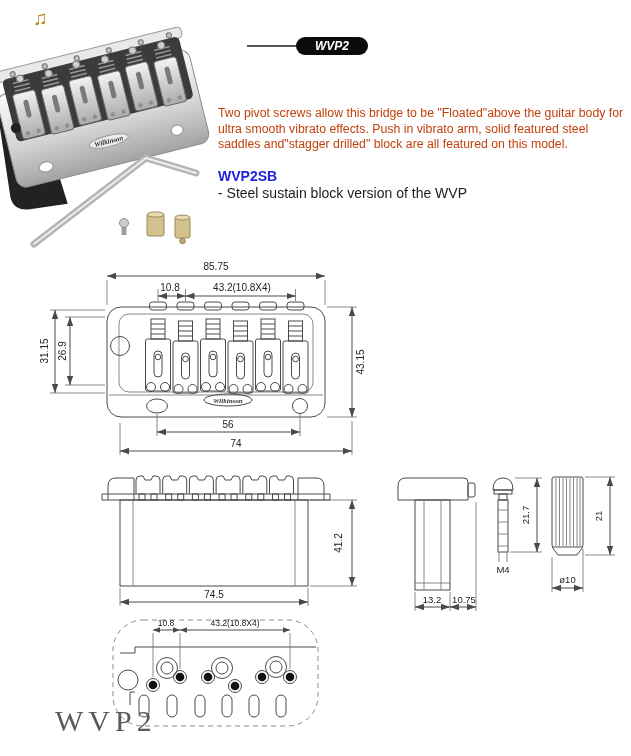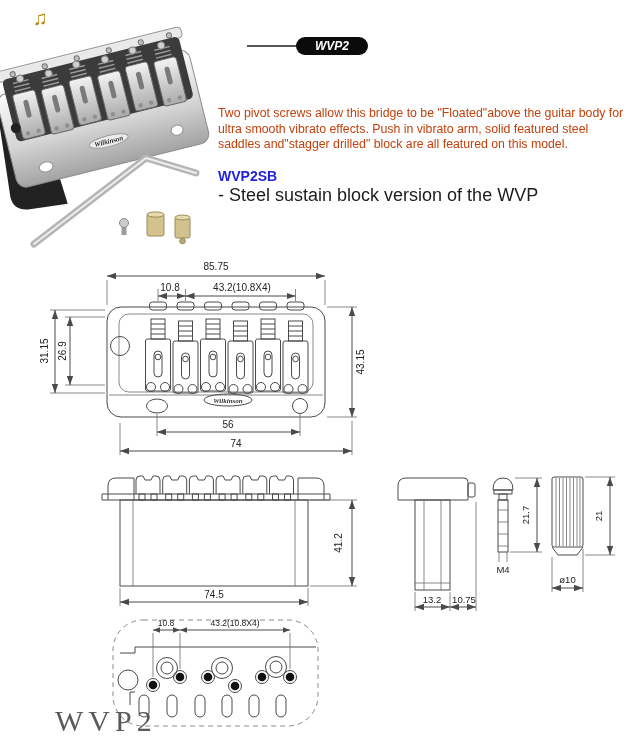--- a/index.html
+++ b/index.html
@@ -6,21 +6,21 @@
   body{font-family:"Liberation Sans",sans-serif;}
   .page{position:relative;width:631px;height:756px;background:#fff;overflow:hidden;}
   .abs{position:absolute;}
   .hdr-icon{left:33px;top:7px;font-size:20px;color:#B8860B;}
   .hdr-title{left:59px;top:6px;font-size:17px;font-weight:bold;color:#9E7500;letter-spacing:.2px;}
   .connector{left:247px;top:45px;width:50px;height:2px;background:#555;}
   .badge{left:296px;top:37px;width:72px;height:18px;background:#0b0b0b;border-radius:10px;
          color:#fff;font-size:12px;font-weight:bold;font-style:italic;text-align:center;line-height:18px;}
   .desc{left:218px;top:80px;width:412px;font-size:12.3px;line-height:15.5px;color:#c2410c;margin-top:26px;}
   .variant-name{left:218px;top:160px;font-size:14px;font-weight:bold;color:#2222DD;margin-top:8px;}
-  .variant-desc{left:218px;top:185px;font-size:18px;color:#1c1c1c;}
+  .variant-desc{left:218px;top:185px;font-size:14px;color:#1c1c1c;}
   .footer-model{left:55px;top:704px;font-family:"Liberation Serif",serif;font-size:30px;
                 color:#5a5a5a;letter-spacing:5px;}
   svg{position:absolute;overflow:visible;}
   .ln{stroke:#4a4a4a;stroke-width:1;fill:none;}
   .thin{stroke:#6a6a6a;stroke-width:.8;fill:none;}
   .dim{font-family:"Liberation Sans",sans-serif;font-size:10px;fill:#222;}
   .dim-s{font-family:"Liberation Sans",sans-serif;font-size:9.5px;fill:#222;}
   .dim-xs{font-family:"Liberation Sans",sans-serif;font-size:8.5px;fill:#222;}
   .logo-t{font-family:"Liberation Serif",serif;font-size:7px;font-style:italic;font-weight:bold;fill:#333;}
 </style>

